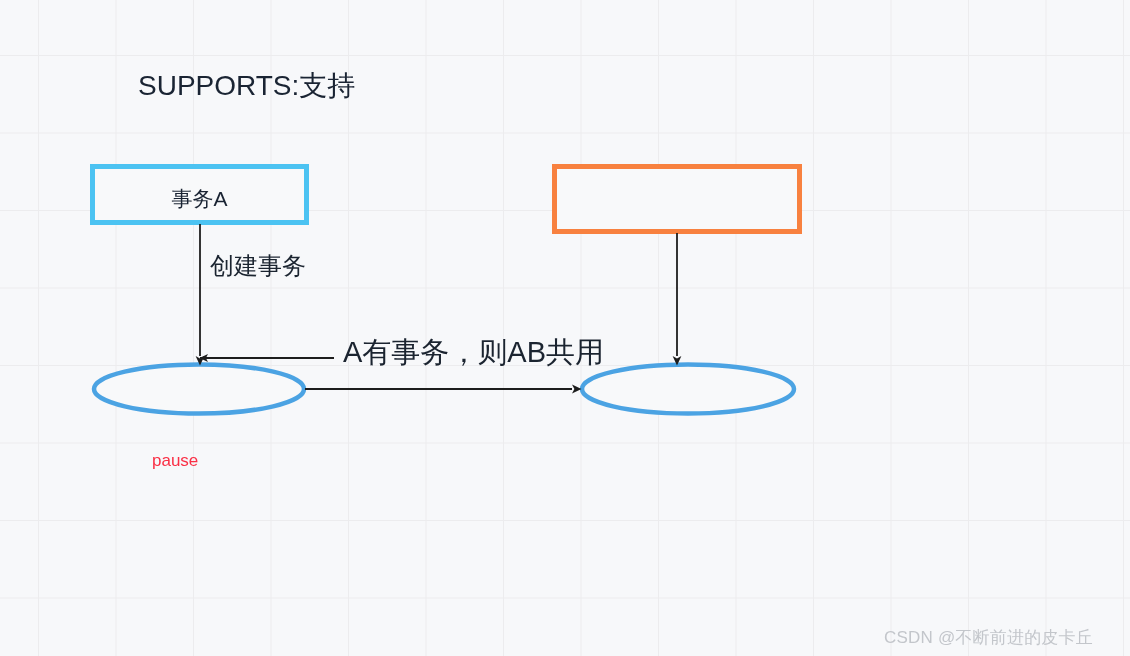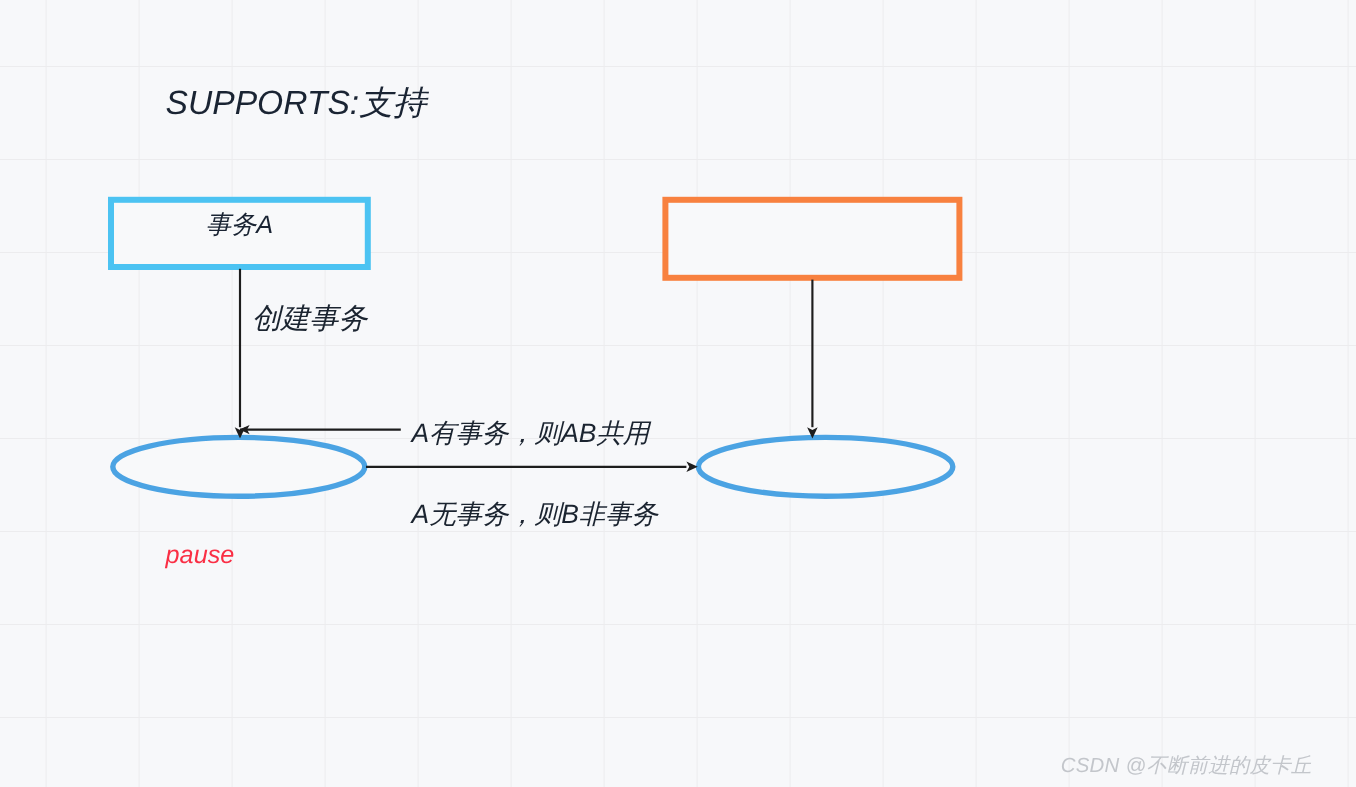--- a/index.html
+++ b/index.html
@@ -18,21 +18,20 @@
     position: relative;
     width: 1130px;
     height: 656px;
     background-color: #f7f8fa;
     background-image:
       linear-gradient(to right, #ececee 1px, transparent 1px),
       linear-gradient(to bottom, #ececee 1px, transparent 1px);
     background-size: 77.5px 77.5px;
     background-position: 38px 55px;
     overflow: hidden;
-    font-style: italic;
   }
 
   
   #vector {
     position: absolute;
     left: 0;
     top: 0;
     width: 1130px;
     height: 656px;
   }
@@ -56,54 +55,54 @@
     position: absolute;
     display: flex;
     align-items: center;
     justify-content: center;
     font-size: 21px;
     color: #1a2433;
   }
 
   .box-a-label {
     left: 92px;
-    top: 158px;
+    top: 170px;
     width: 215px;
     height: 57px;
   }
 
   .box-b-label {
     left: 553px;
     top: 165px;
     width: 247px;
     height: 67px;
   }
 
   .edge-label-create {
     left: 210px;
     top: 254px;
     font-size: 24px;
   }
 
   .edge-label-top {
     left: 343px;
-    top: 350px;
-    font-size: 22px;
+    top: 338px;
+    font-size: 29px;
   }
 
   .edge-label-bottom {
     left: 343px;
     top: 418px;
     font-size: 22px;
   }
 
   .pause-label {
-    left: 138px;
+    left: 152px;
     top: 452px;
-    font-size: 21px;
+    font-size: 17px;
     color: #fa2f45;
   }
 
   .watermark {
     position: absolute;
     left: 884px;
     top: 626px;
     font-size: 17px;
     color: #c3c6cb;
     white-space: nowrap;
@@ -144,19 +143,18 @@
 
   <div class="txt title-text">SUPPORTS:支持</div>
 
   <div class="node-label box-a-label">事务A</div>
 
 
   <div class="txt edge-label-create">创建事务</div>
 
   <div class="txt edge-label-top">A有事务，则AB共用</div>
 
-  <div class="txt edge-label-bottom">A无事务，则B非事务</div>
 
   <div class="txt pause-label">pause</div>
 
   <div class="watermark">CSDN @不断前进的皮卡丘</div>
 
 </div>
 
 </body></html>

